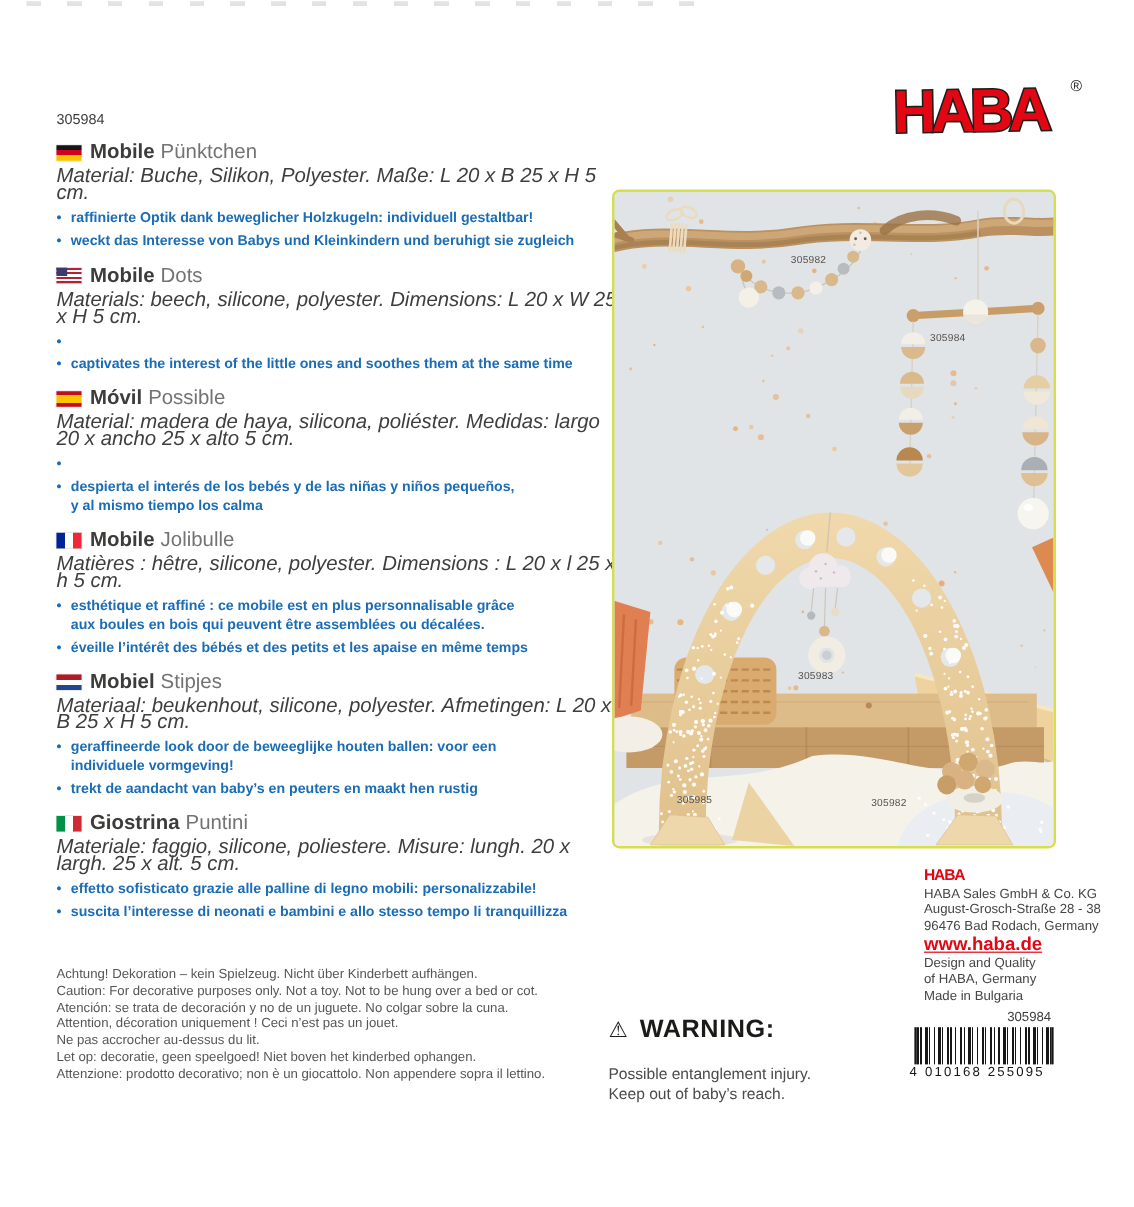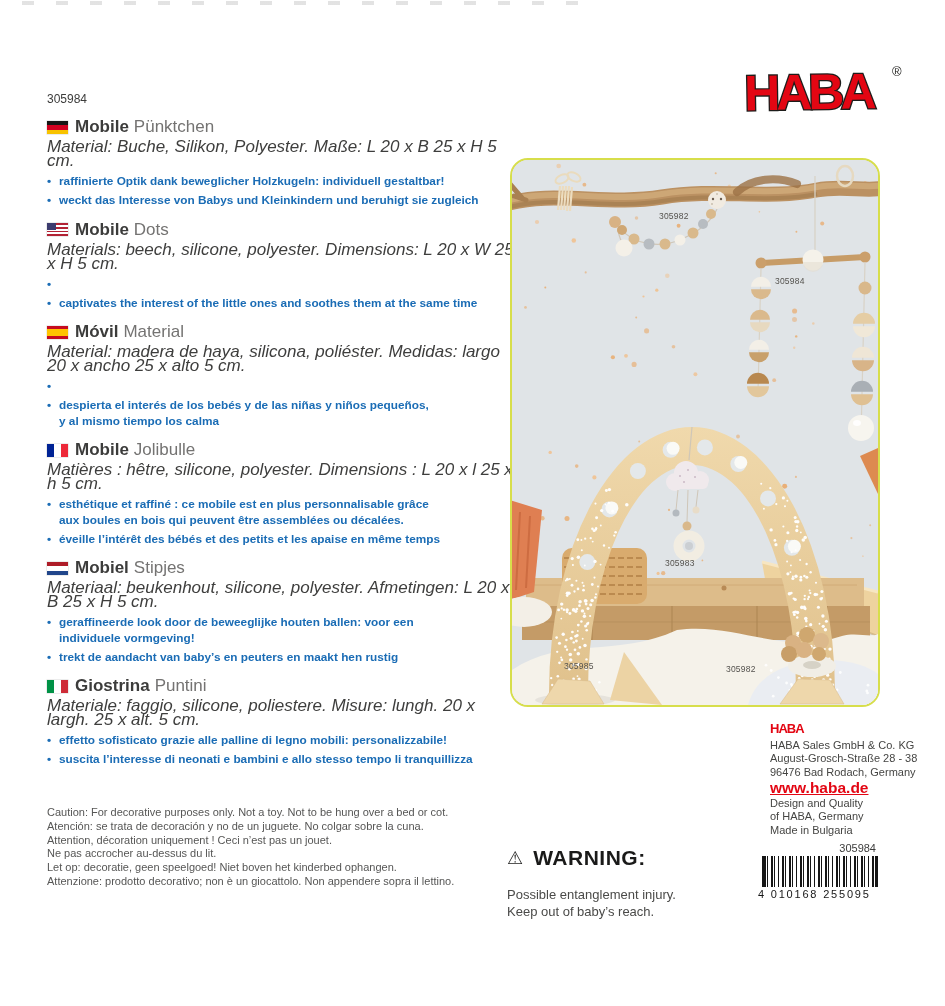--- a/index.html
+++ b/index.html
@@ -27,21 +27,21 @@
   .flag-it{background:linear-gradient(90deg,#009246 33.4%,#fff 33.4% 66.7%,#ce2b37 66.7%);}
   .t-bold{font-size:17px;font-weight:700;color:#3c3c3b;}
   .t-light{font-size:17px;font-weight:400;color:#747372;margin-left:-2px;}
   .material{font-size:17px;color:#3e3e3d;margin-bottom:6px;line-height:14px;font-style:italic;}
   .bullet{display:flex;font-size:11.8px;font-weight:700;color:#1a6cb5;line-height:15.5px;margin-bottom:3.5px;}
   .bullet .dot{width:12px;flex:0 0 auto;}
   .bullet .btxt{white-space:pre-line;}
   
   .cautions{position:absolute;left:47px;top:806px;font-size:11px;line-height:13.8px;color:#565655;}
   
-  .photo{position:absolute;left:510px;top:158px;width:366px;height:545px;border-radius:18px;
+  .photo{position:absolute;left:510px;top:158px;width:366px;height:545px;border-radius:6px;
          border:2px solid #d7de4b;overflow:hidden;background:#e0e4e7;}
   .photo svg{position:absolute;left:0;top:0;}
   .plabel{position:absolute;font-size:8.5px;color:#55534f;letter-spacing:.2px;}
   
   .company{position:absolute;left:770px;top:722px;font-size:11px;line-height:13.5px;color:#454543;}
   .company .mini-logo{font-size:13px;font-weight:900;letter-spacing:-1px;color:#e30613;margin-bottom:3px;}
   .company .site{font-size:15.5px;font-weight:700;color:#e30613;margin:2px 0 2px 0;text-decoration:underline;}
   
   .warn{position:absolute;left:507px;top:846px;color:#1a1a19;}
   .warn-head{display:flex;align-items:center;gap:10px;}
@@ -102,21 +102,21 @@
       <div class="bullet">
           <span class="dot">•</span>
           <span class="btxt">captivates the interest of the little ones and soothes them at the same time</span>
         </div>
     </div>
 
     <div class="sec">
       <div class="sec-head">
         <span class="flag flag-es"></span>
         <span class="t-bold">Móvil</span>
-        <span class="t-light">Material</span>
+        <span class="t-light">Possible</span>
       </div>
       <div class="material">Material: madera de haya, silicona, poliéster. Medidas: largo 20 x ancho 25 x alto 5 cm.</div>
       <div class="bullet">
           <span class="dot">•</span>
         </div>
       <div class="bullet">
           <span class="dot">•</span>
           <span class="btxt">despierta el interés de los bebés y de las niñas y niños pequeños,
 y al mismo tiempo los calma</span>
         </div>
@@ -170,20 +170,21 @@
           <span class="btxt">effetto sofisticato grazie alle palline di legno mobili: personalizzabile!</span>
         </div>
       <div class="bullet">
           <span class="dot">•</span>
           <span class="btxt">suscita l’interesse di neonati e bambini e allo stesso tempo li tranquillizza</span>
         </div>
     </div>
   </div>
 
   <div class="cautions">
+    <div>Achtung! Dekoration – kein Spielzeug. Nicht über Kinderbett aufhängen.</div>
     <div>Caution: For decorative purposes only. Not a toy. Not to be hung over a bed or cot.</div>
     <div>Atención: se trata de decoración y no de un juguete. No colgar sobre la cuna.</div>
     <div>Attention, décoration uniquement ! Ceci n’est pas un jouet.</div>
     <div>Ne pas accrocher au-dessus du lit.</div>
     <div>Let op: decoratie, geen speelgoed! Niet boven het kinderbed ophangen.</div>
     <div>Attenzione: prodotto decorativo; non è un giocattolo. Non appendere sopra il lettino.</div>
   </div>
 
   <div class="photo">
     <svg id="photo-svg" width="366" height="545" viewBox="0 0 366 545">

